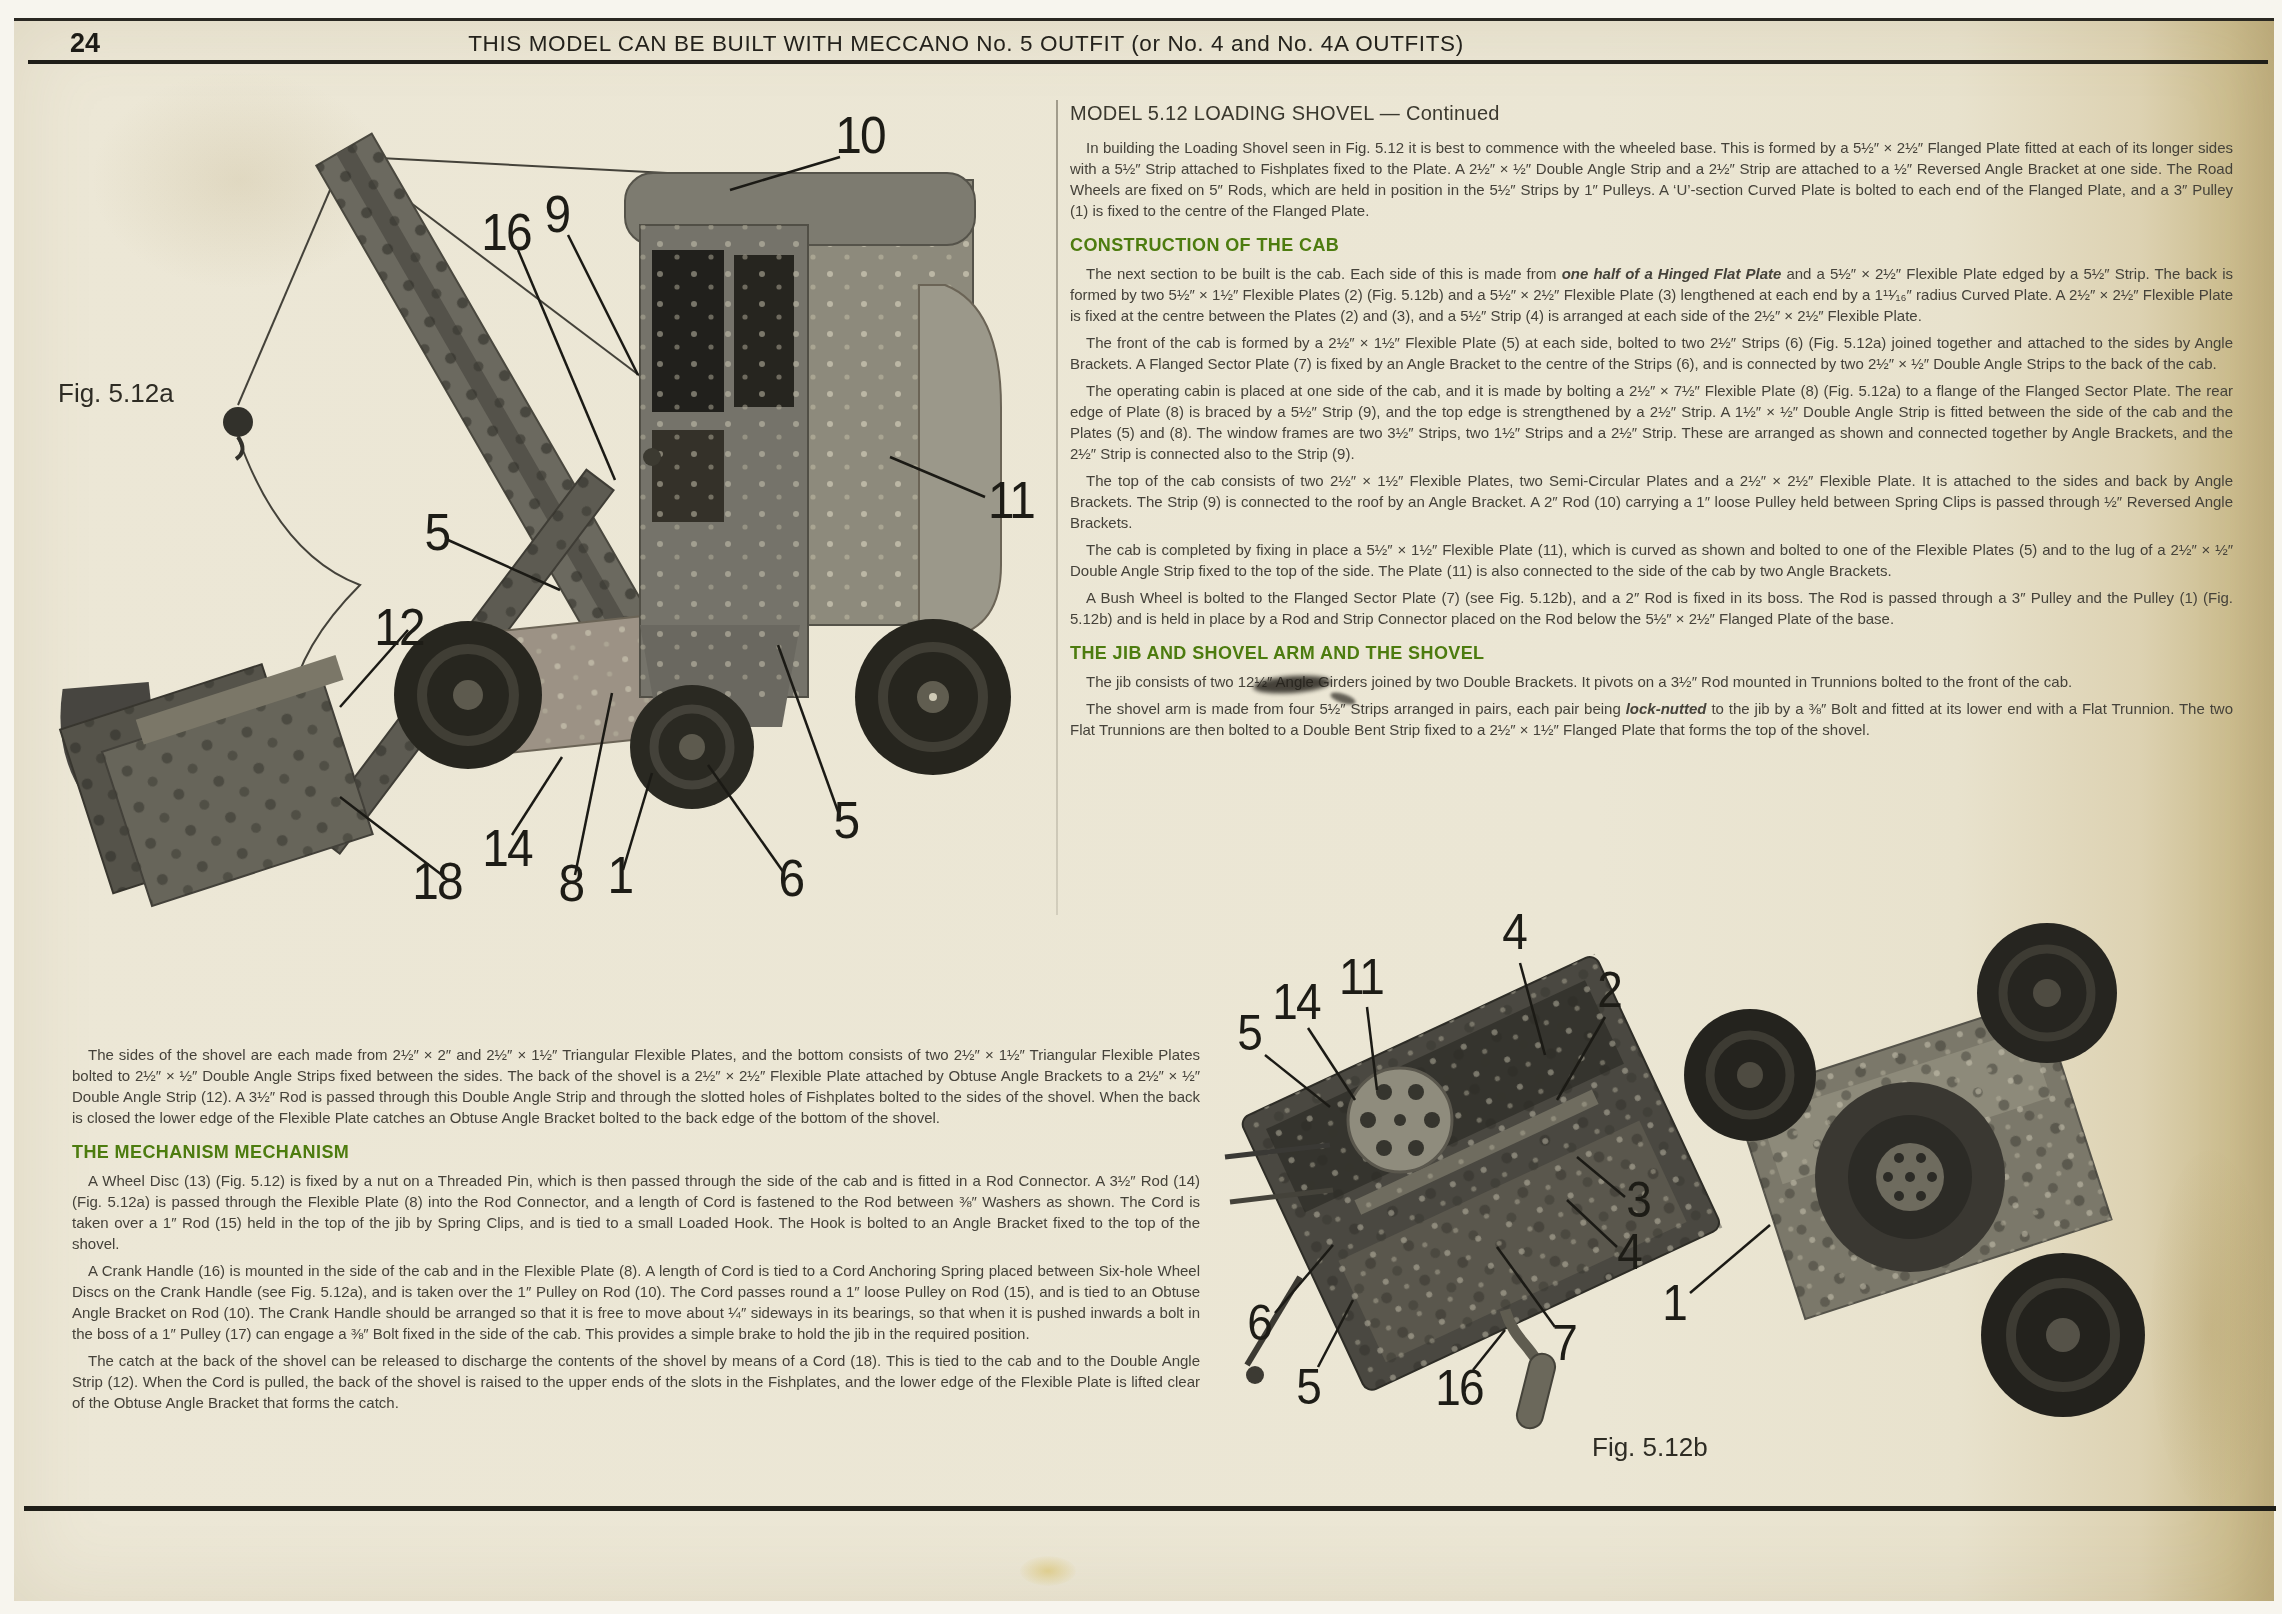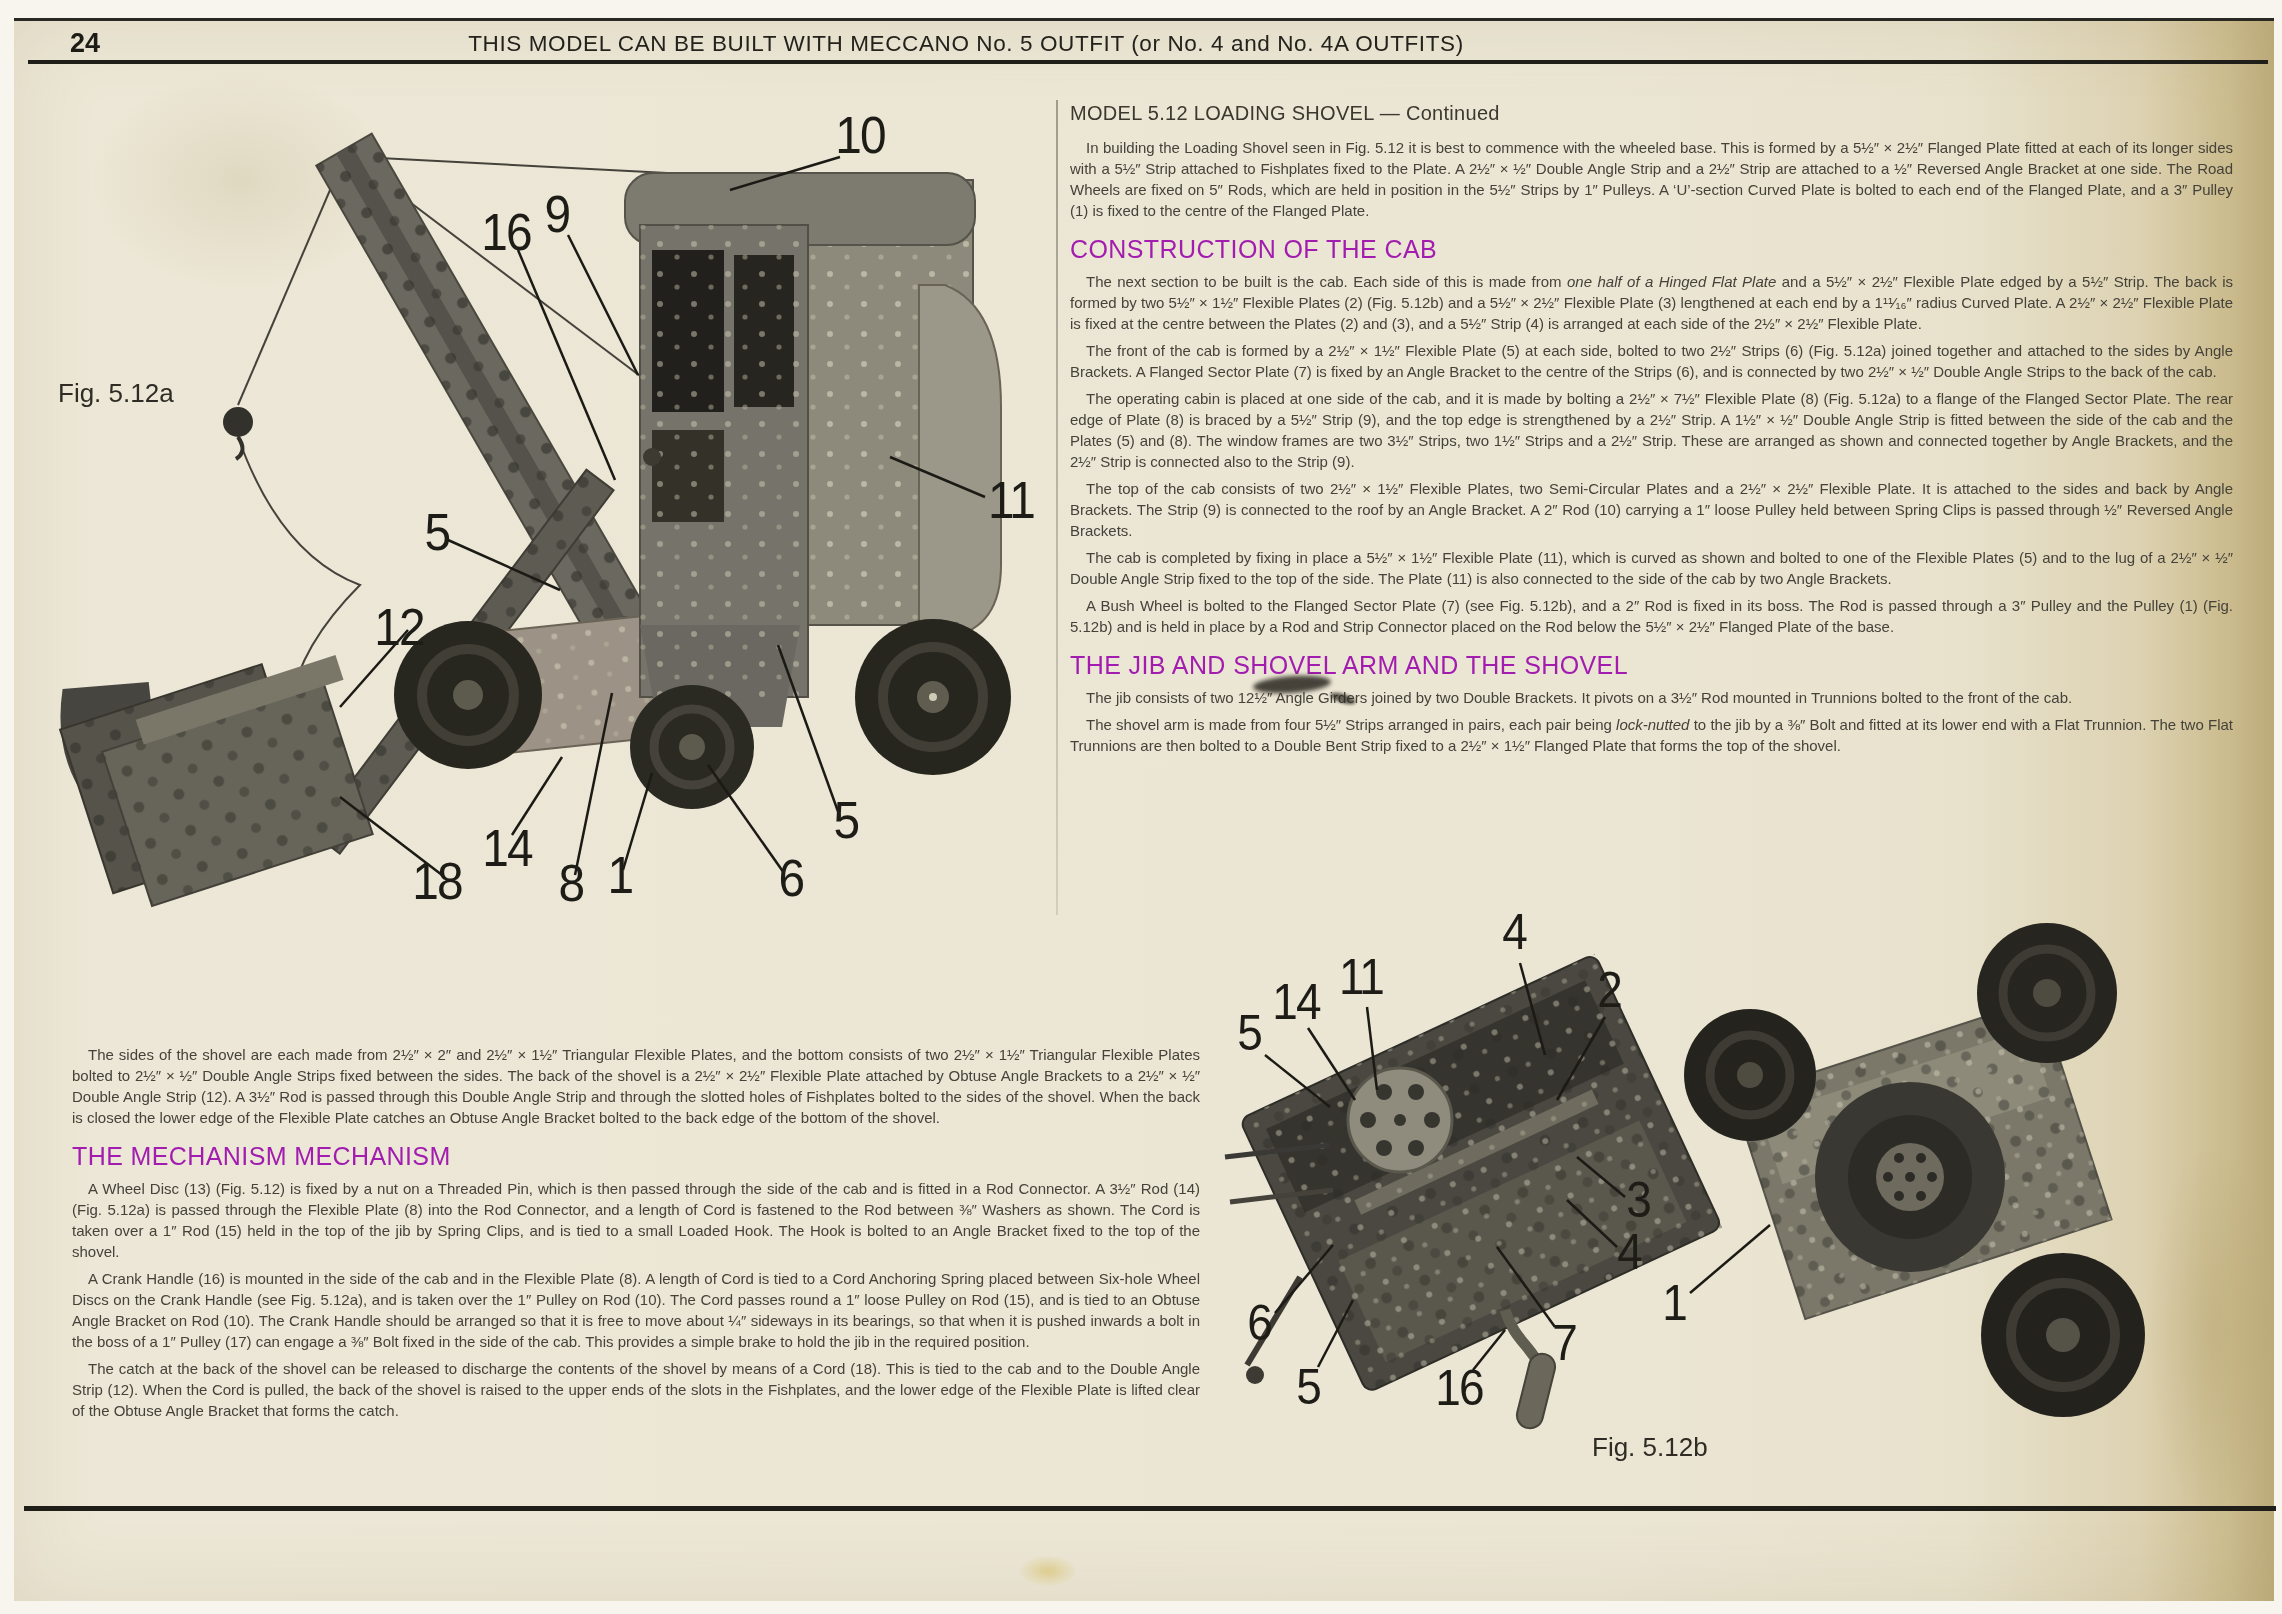--- a/index.html
+++ b/index.html
@@ -29,22 +29,22 @@
   .rule-bottom { position:absolute; left:24px; top:1506px; width:2252px; height:5px; background:#1f1e18; }
   .coldivider { position:absolute; left:1056px; top:100px; width:2px; height:815px;
     background:linear-gradient(to bottom, rgba(70,64,50,.45), rgba(70,64,50,.15)); }
 
   .rightcol { position:absolute; left:1070px; top:94px; width:1163px; }
   .leftblock { position:absolute; left:72px; top:1044px; width:1128px; }
 
   .modeltitle { font-size:20px; color:#3b392f; margin:8px 0 12px 0; letter-spacing:.3px; }
   p.body { font-size:15px; line-height:21px; text-align:justify; margin:0 0 6px 0; }
   p.ind { text-indent:16px; }
-  h2.sect { font-size:25px; font-weight:normal; color:#a21caf; letter-spacing:.4px; margin:14px 0 7px 0; }
-  .bi { font-style:italic; font-weight:normal; }
+  h2.sect { font-size:18px; font-weight:bold; color:#4d7c0f; letter-spacing:.4px; margin:14px 0 7px 0; }
+  .bi { font-style:italic; font-weight:bold; }
 
   .figcap { position:absolute; font-size:26px; color:#2e2c24; }
   .figcap.a { left:58px; top:378px; }
   .figcap.b { left:1592px; top:1432px; }
 
   .co { position:absolute; transform:translate(-50%,-50%) scaleX(.92);
     font-size:52px; color:#1d1c16; letter-spacing:-2px; line-height:1; white-space:nowrap; }
   .co.b { font-size:50px; }
 
   .smudge  { position:absolute; left:1253px; top:676px; width:78px; height:17px; background:#221f19;

